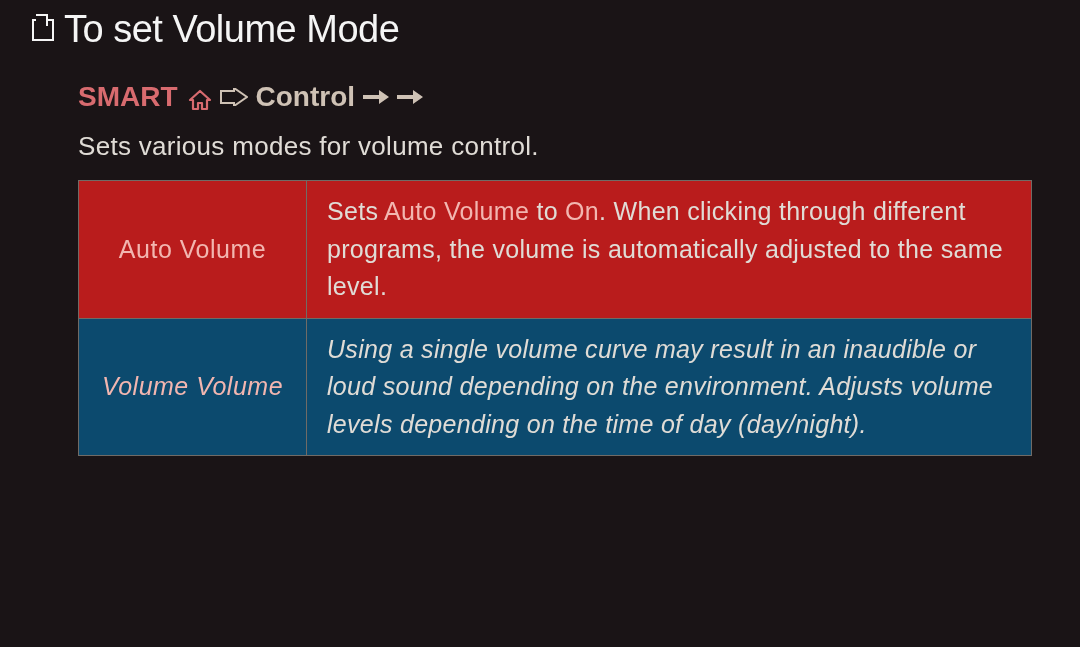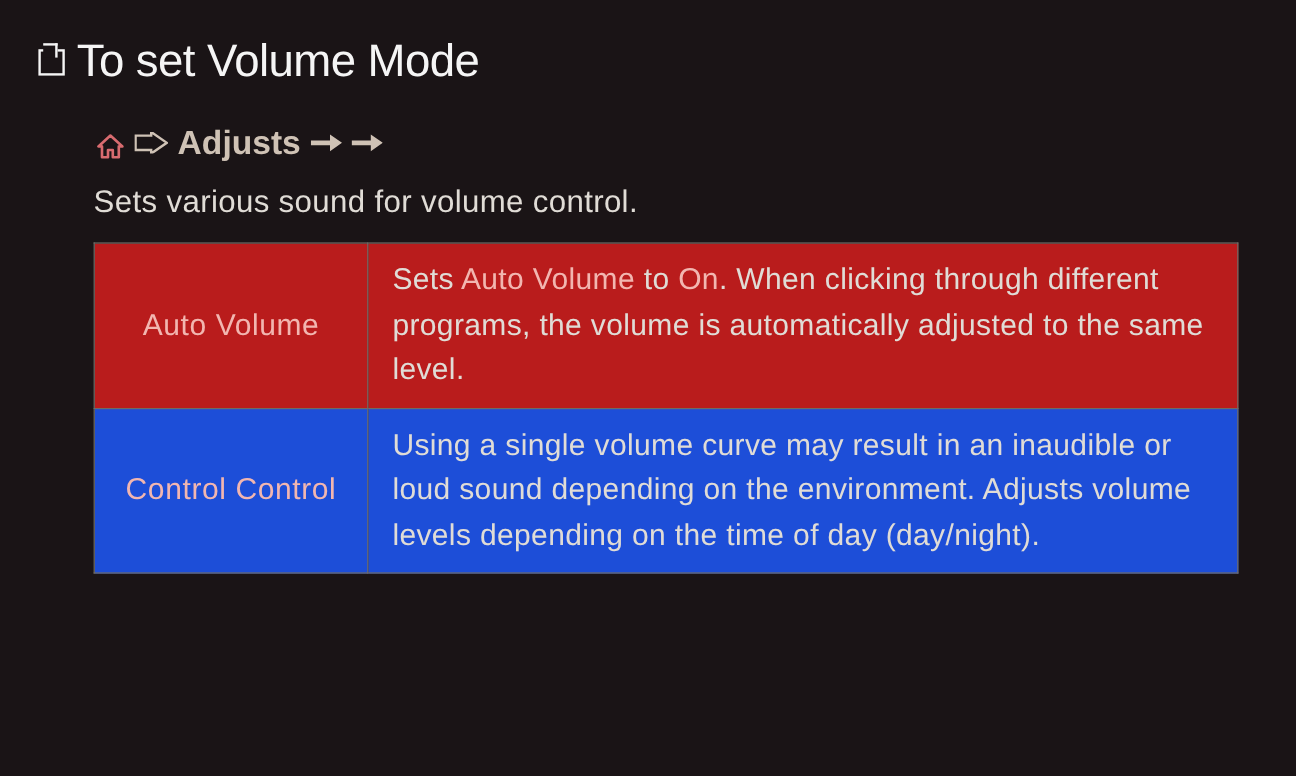--- a/index.html
+++ b/index.html
@@ -9,21 +9,21 @@
     }
     body {
       width: 1080px;
       height: 647px;
       background: #1a1416;
       font-family: Arial, Helvetica, sans-serif;
       color: #e8e8e8;
       overflow: hidden;
     }
     .page {
-      padding: 30px 28px;
+      padding: 8px 28px;
     }
     .title-row {
       display: flex;
       align-items: center;
       gap: 10px;
       margin-bottom: 30px;
       padding-left: 4px;
     }
     .bullet-icon {
       width: 22px;
@@ -118,21 +118,22 @@
     .table td {
       border: 1px solid #706b66;
       padding: 12px 20px;
       vertical-align: middle;
       line-height: 1.5;
     }
     .table tr:nth-child(1) td {
       background: #b91c1c;
     }
     .table tr:nth-child(2) td {
-      background: #1d4ed8;
+      background: #0c4a6e;
+      font-style: italic;
     }
     .table td.label {
       width: 228px;
       text-align: center;
       color: #f2b6b0;
       font-weight: normal;
       letter-spacing: 0.5px;
     }
     .table td.desc {
       color: #e0dcd6;
@@ -146,53 +147,54 @@
 <body>
 
 <div class="page">
   <div class="title-row">
     <span class="bullet-icon"></span>
     <span class="title-text">To set Volume Mode</span>
   </div>
 
   <div class="content">
     <div class="breadcrumb">
+      <span class="bc-smart">SMART</span>
       <span class="home-icon">
         <svg viewBox="0 0 24 22">
           <path d="M12 2 L2 11 L5 11 L5 20 L10 20 L10 14 L14 14 L14 20 L19 20 L19 11 L22 11 Z" fill="none" stroke="#d86b6f" stroke-width="2.2" stroke-linejoin="round"></path>
         </svg>
       </span>
       <span class="arrow-hollow">
         <svg width="28" height="18" viewBox="0 0 28 18">
           <path d="M1 3 L1 15 L14 15 L14 18 L27 9 L14 0 L14 3 Z" fill="none" stroke="#cfc2b5" stroke-width="2"></path>
         </svg>
       </span>
-      <span class="bc-item">Adjusts</span>
+      <span class="bc-item">Control</span>
       <span class="arrow-solid">
         <svg viewBox="0 0 26 16">
           <path d="M0 6 L16 6 L16 1 L26 8 L16 15 L16 10 L0 10 Z" fill="#cfc2b5"></path>
         </svg>
       </span>
       <span class="arrow-solid">
         <svg viewBox="0 0 26 16">
           <path d="M0 6 L16 6 L16 1 L26 8 L16 15 L16 10 L0 10 Z" fill="#cfc2b5"></path>
         </svg>
       </span>
     </div>
 
-    <div class="description">Sets various sound for volume control.</div>
+    <div class="description">Sets various modes for volume control.</div>
 
     <table class="table">
       <tbody>
           <tr>
         <td class="label">Auto Volume</td>
         <td class="desc">
           <span>Sets </span><span class="highlight">Auto Volume</span><span> to </span><span class="highlight">On</span><span>. When clicking through different programs, the volume is automatically adjusted to the same level.</span>
         </td>
       </tr>
       <tr>
-        <td class="label">Control Control</td>
+        <td class="label">Volume Volume</td>
         <td class="desc">Using a single volume curve may result in an inaudible or loud sound depending on the environment. Adjusts volume levels depending on the time of day (day/night).</td>
       </tr>
     </tbody>
       </table>
   </div>
 </div>
 
 </body></html>

